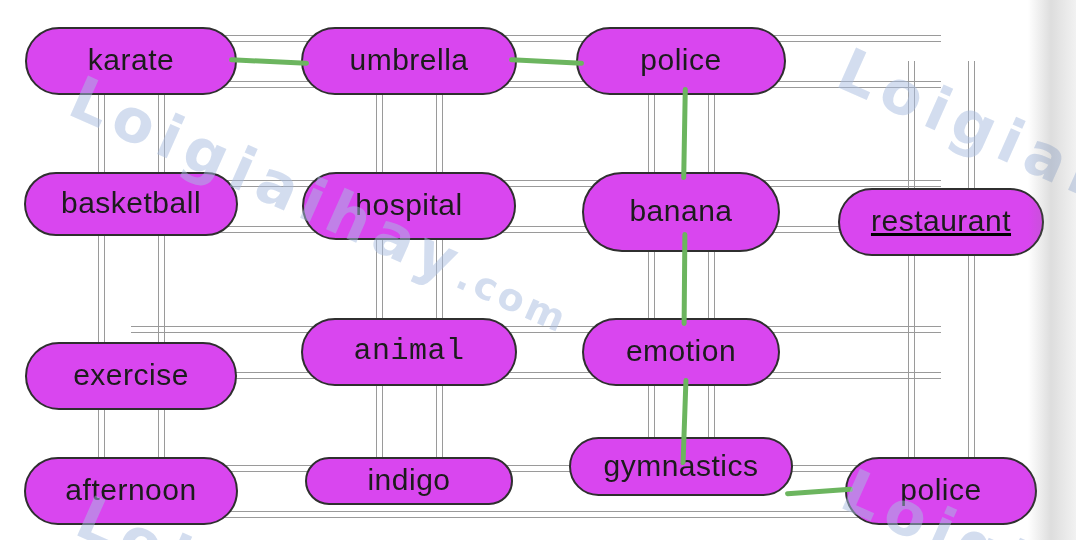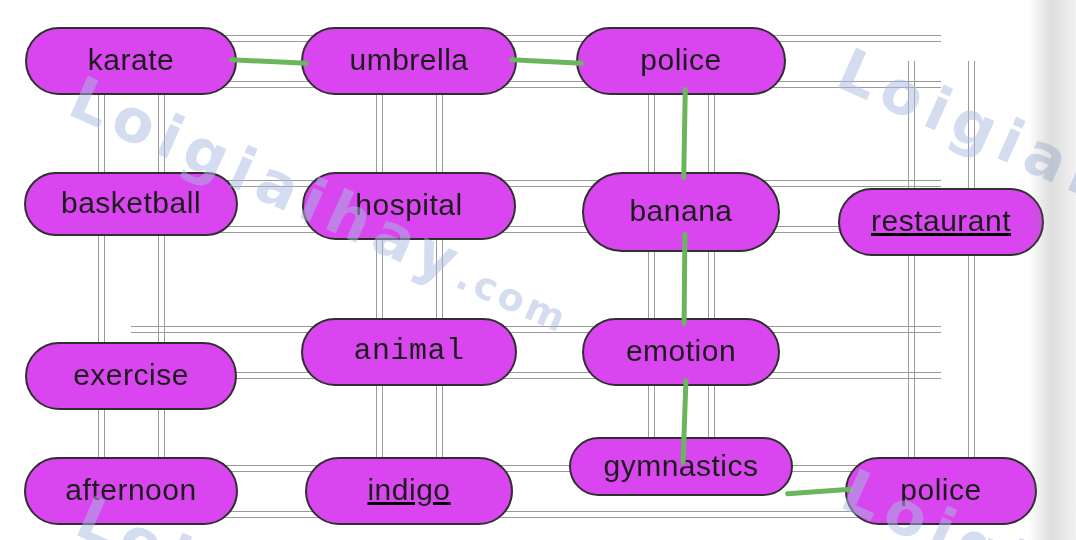--- a/index.html
+++ b/index.html
@@ -135,21 +135,21 @@
     </div>
     <div class="pill" style="left: 301px; top: 318px; width: 216px; height: 68px; font-family: Liberation Mono, monospace;">
       <span class="word">animal</span>
     </div>
     <div class="pill" style="left: 582px; top: 318px; width: 198px; height: 68px;">
       <span class="word">emotion</span>
     </div>
     <div class="pill" style="left: 24px; top: 457px; width: 214px; height: 68px; align-items: center;">
       <span class="word">afternoon</span>
     </div>
-    <div class="pill" style="left: 305px; top: 457px; width: 208px; height: 68px; text-decoration: underline;">
+    <div class="pill" style="left: 305px; top: 457px; width: 208px; height: 48px;">
       <span class="word">indigo</span>
     </div>
     <div class="pill" style="left: 569px; top: 437px; width: 224px; height: 59px;">
       <span class="word">gymnastics</span>
     </div>
     <div class="pill" style="left: 845px; top: 457px; width: 192px; height: 68px;">
       <span class="word">police</span>
     </div>
     <div class="seg seg-h" style="left: 229px; top: 59px; width: 80px; transform: rotate(2.5deg);"></div>
     <div class="seg seg-h" style="left: 509px; top: 59px; width: 75px; transform: rotate(3deg);"></div>

